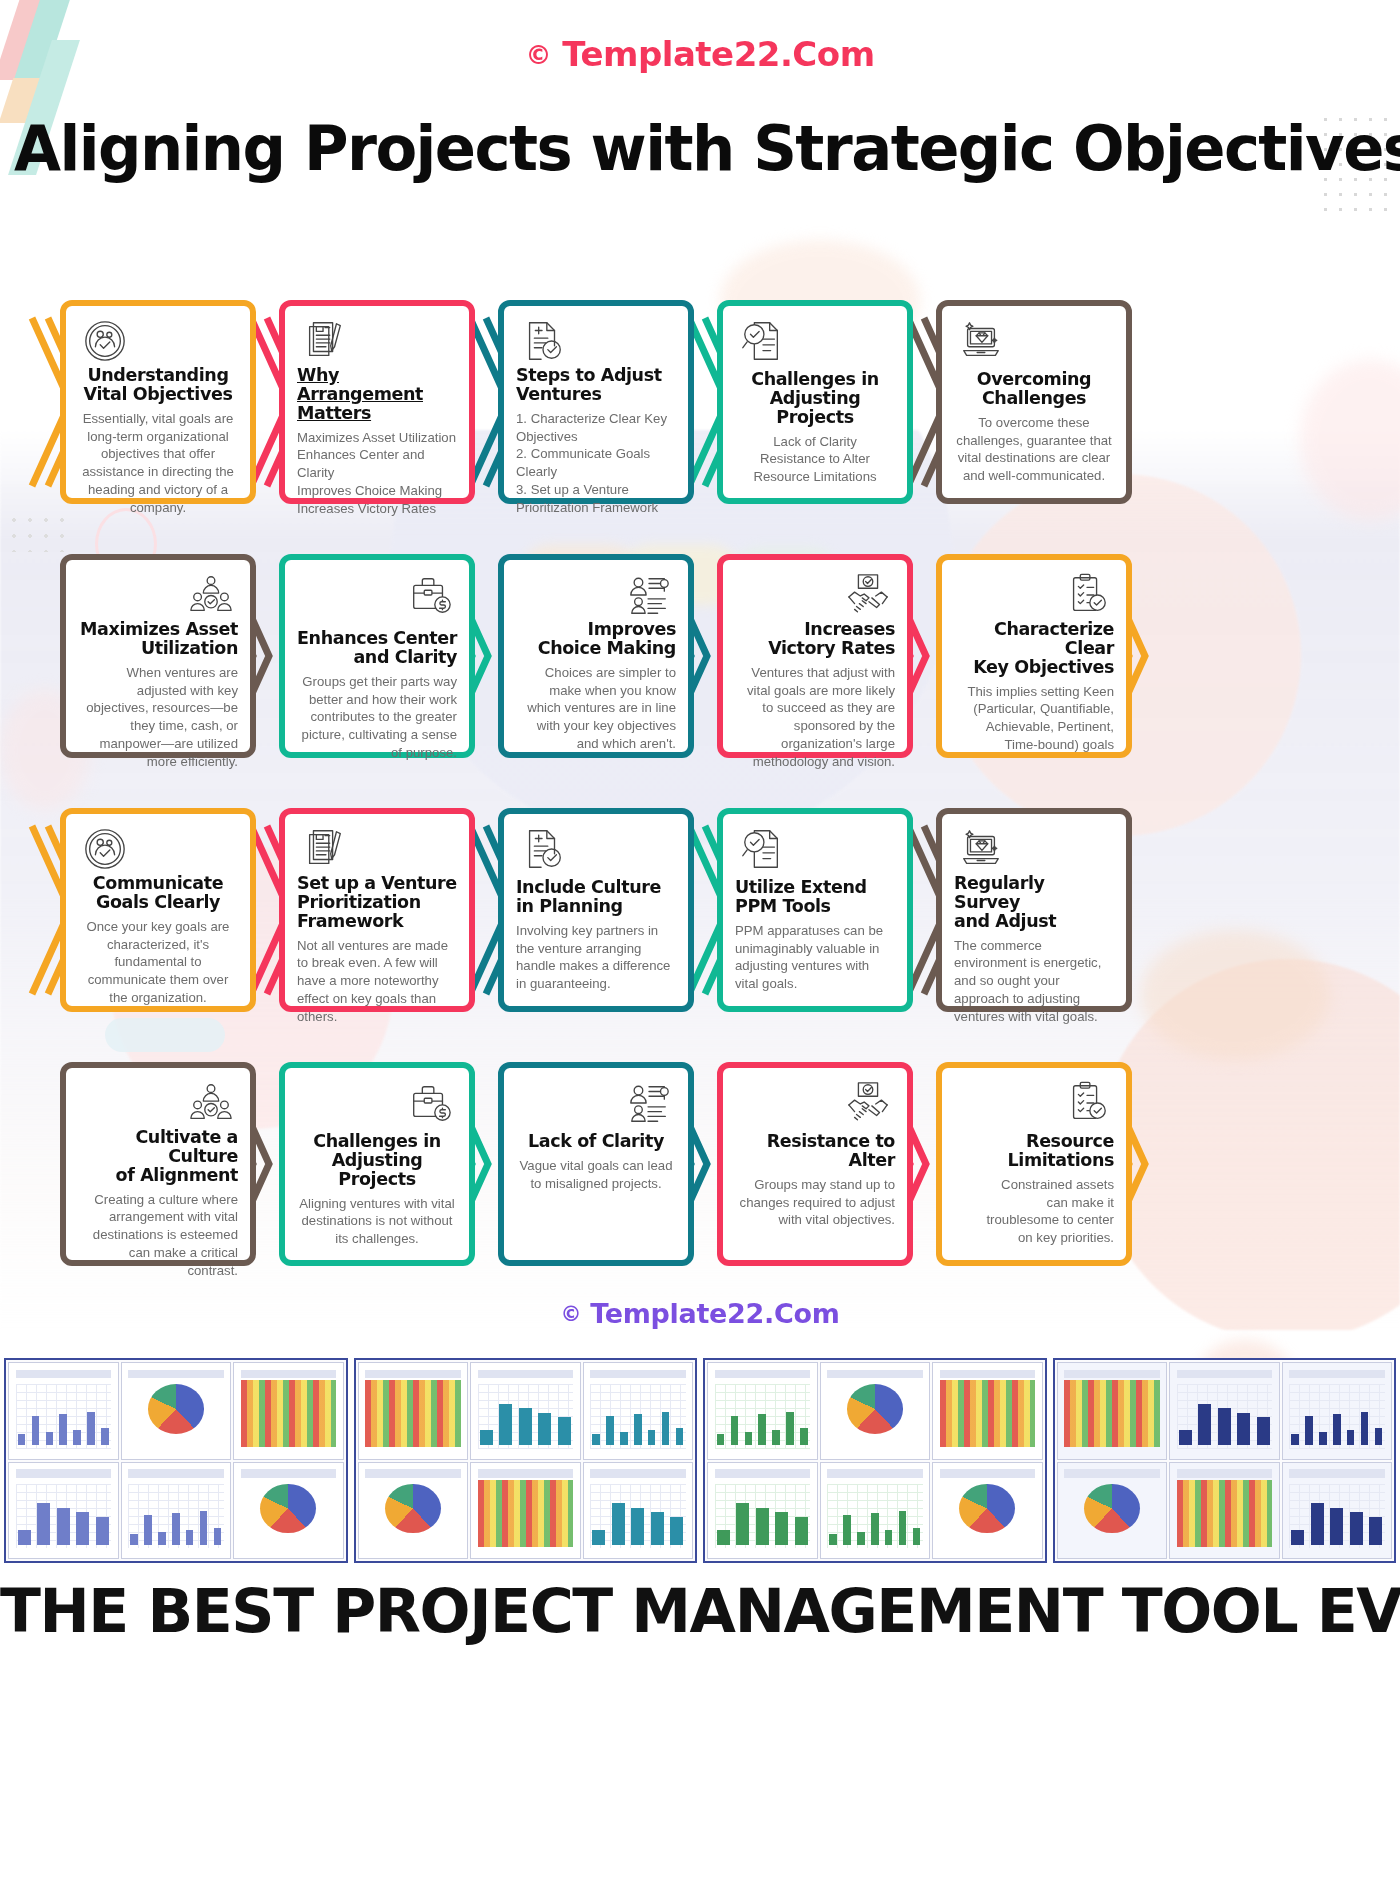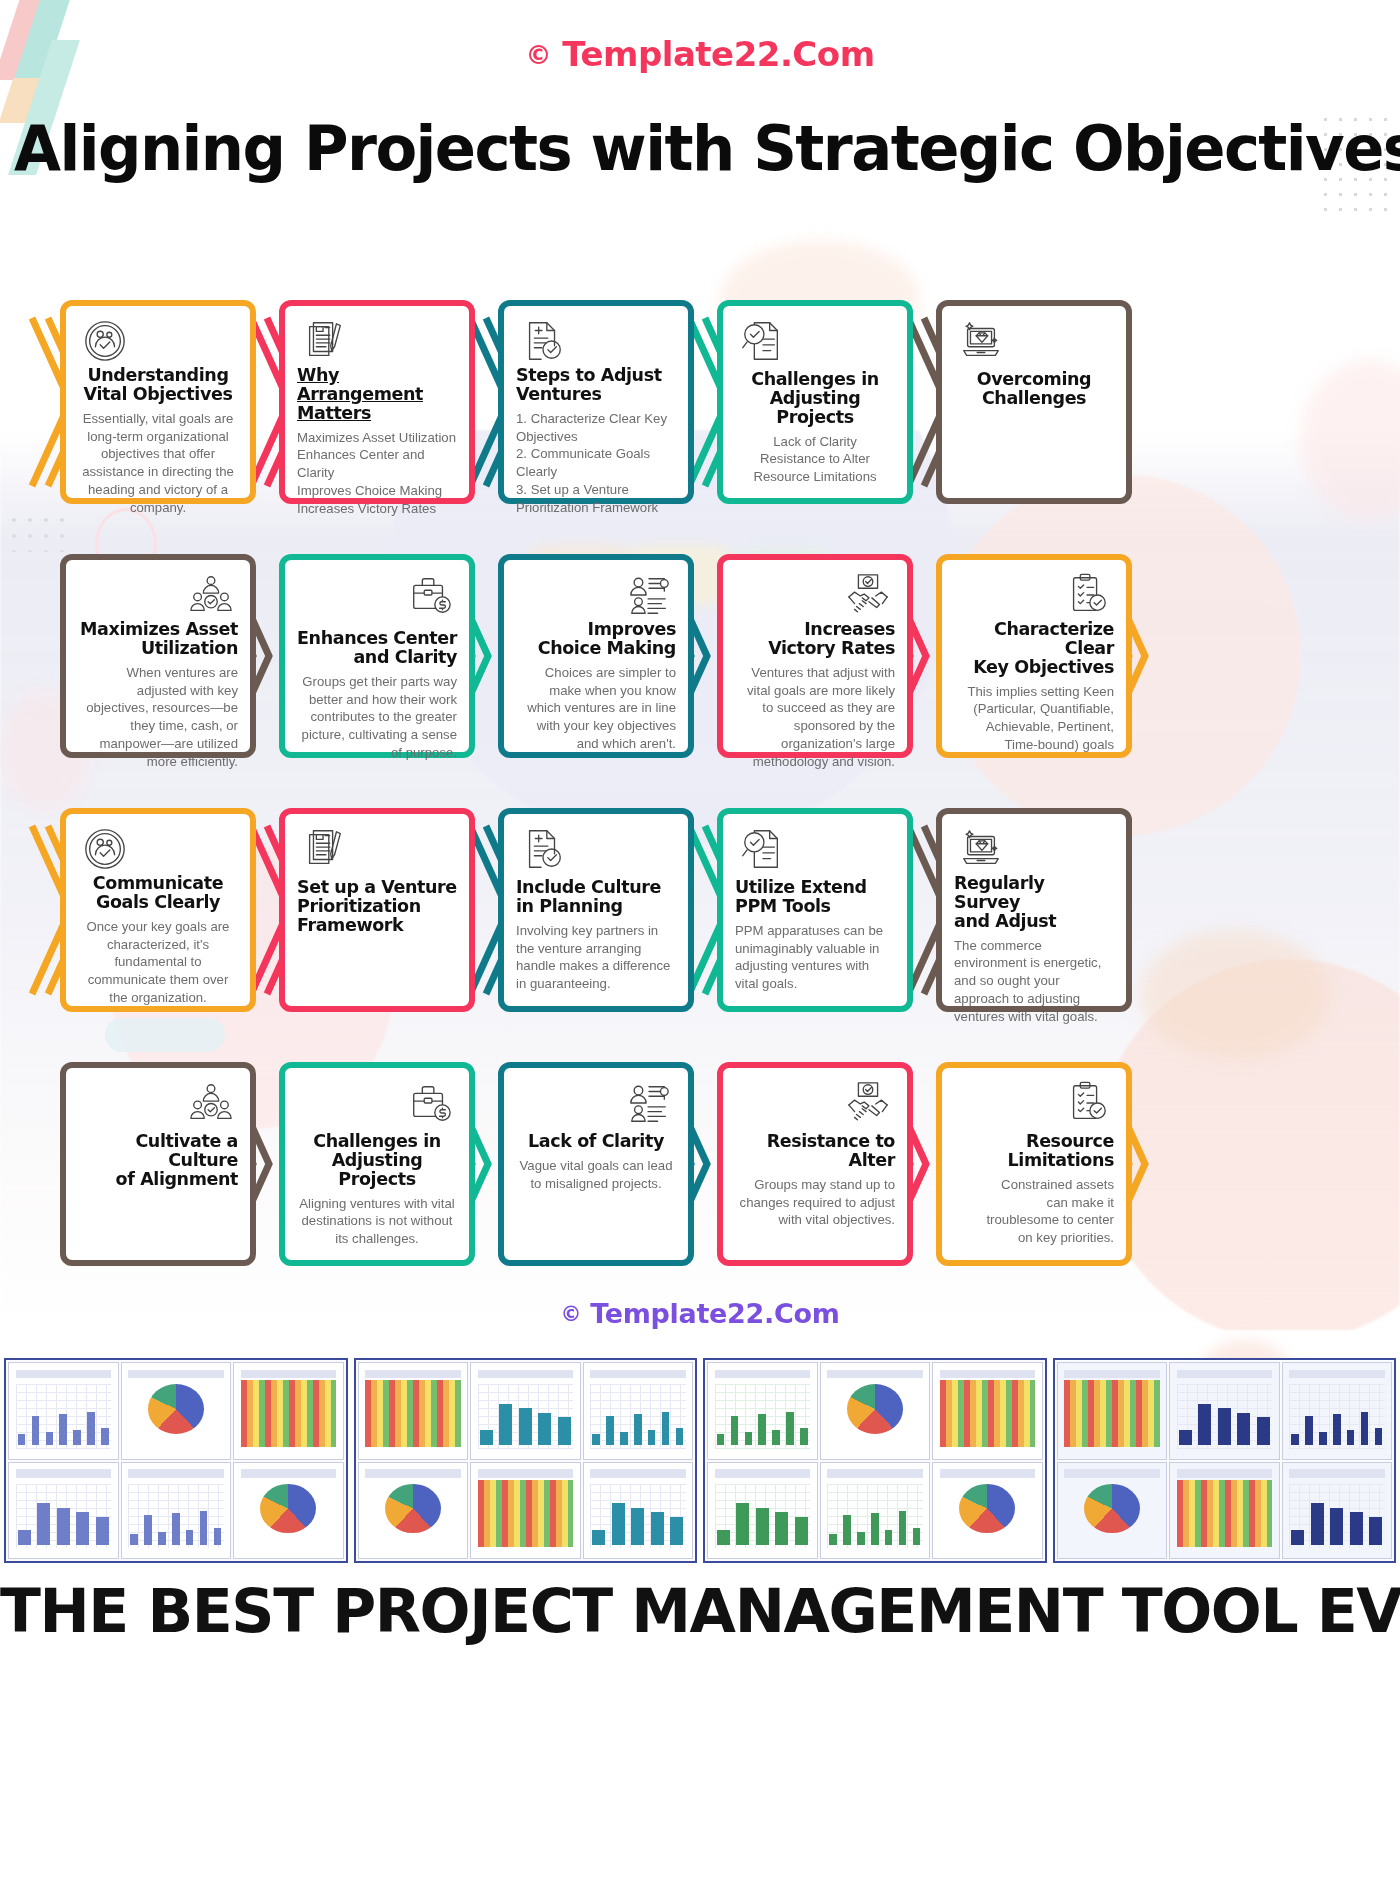--- a/index.html
+++ b/index.html
@@ -427,20 +427,21 @@
                 <path d="M6 34h36l-3 5H9z" fill="none" stroke="#444" stroke-width="1.4" stroke-linecap="round" stroke-linejoin="round"></path>
                 <path d="M20 36h8" fill="none" stroke="#444" stroke-width="1.4" stroke-linecap="round" stroke-linejoin="round"></path>
                 <path d="M19 18.5l3-3h6l3 3-6 7z" fill="none" stroke="#444" stroke-width="1.4" stroke-linecap="round" stroke-linejoin="round"></path>
                 <path d="M19 18.5h12M22 15.5l2 3M28 15.5l-2 3" fill="none" stroke="#444" stroke-width="1.4" stroke-linecap="round" stroke-linejoin="round"></path>
                 <path d="M12 5l1.2 2.4L15.6 8.6 13.2 9.8 12 12.2 10.8 9.8 8.4 8.6l2.4-1.2z" fill="none" stroke="#444" stroke-width="1.4" stroke-linecap="round" stroke-linejoin="round"></path>
                 <path d="M38 21l.8 1.6 1.6.8-1.6.8-.8 1.6-.8-1.6-1.6-.8 1.6-.8z" fill="none" stroke="#444" stroke-width="1.4" stroke-linecap="round" stroke-linejoin="round"></path>
               </svg>
             </div>
             <div class="card-title al-center" style="white-space: pre-line;">Overcoming
 Challenges</div>
+            <div class="card-body al-center">To overcome these challenges, guarantee that vital destinations are clear and well-communicated.</div>
           </div>
         </div>
       </div>
       <div class="row">
         <div class="cell">
           <div class="chev right">
             <svg viewBox="0 0 46 176" preserveAspectRatio="none">
               <polyline points="4,4 42,88 4,172" fill="none" stroke="#6b5a51" stroke-width="7" stroke-linejoin="miter" stroke-linecap="butt"></polyline>
               <polyline points="-12,4 26,88 -12,172" fill="none" stroke="#6b5a51" stroke-width="7" stroke-linejoin="miter" stroke-linecap="butt"></polyline>
             </svg>
@@ -598,20 +599,21 @@
                 <path d="M9 9h20v30H9z" fill="none" stroke="#444" stroke-width="1.4" stroke-linecap="round" stroke-linejoin="round"></path>
                 <path d="M13 5h20v30H13z" fill="none" stroke="#444" stroke-width="1.4" stroke-linecap="round" stroke-linejoin="round"></path>
                 <rect x="16" y="9" width="7" height="5" fill="none" stroke="#444" stroke-width="1.4" stroke-linecap="round" stroke-linejoin="round"></rect>
                 <path d="M25 10h5M16 18h14M16 22h14M16 26h14M16 30h10" fill="none" stroke="#444" stroke-width="1.4" stroke-linecap="round" stroke-linejoin="round"></path>
                 <path d="M37 6l4 2-6 22-3 4-1-5z" fill="none" stroke="#444" stroke-width="1.4" stroke-linecap="round" stroke-linejoin="round"></path>
               </svg>
             </div>
             <div class="card-title al-left" style="white-space: pre-line;">Set up a Venture
 Prioritization
 Framework</div>
+            <div class="card-body al-left">Not all ventures are made to break even. A few will have a more noteworthy effect on key goals than others.</div>
           </div>
         </div>
         <div class="cell">
           <div class="chev left">
             <svg viewBox="0 0 46 176" preserveAspectRatio="none">
               <polyline points="4,4 42,88 4,172" fill="none" stroke="#0f7b8a" stroke-width="7" stroke-linejoin="miter" stroke-linecap="butt"></polyline>
               <polyline points="20,4 58,88 20,172" fill="none" stroke="#0f7b8a" stroke-width="7" stroke-linejoin="miter" stroke-linecap="butt"></polyline>
             </svg>
           </div>
           <div class="card" style="border-color: rgb(15, 123, 138);">
@@ -696,20 +698,21 @@
                 <circle cx="10" cy="26" r="4" fill="none" stroke="#444" stroke-width="1.4" stroke-linecap="round" stroke-linejoin="round"></circle>
                 <path d="M3 40a7 7 0 0 1 14 0z" fill="none" stroke="#444" stroke-width="1.4" stroke-linecap="round" stroke-linejoin="round"></path>
                 <circle cx="38" cy="26" r="4" fill="none" stroke="#444" stroke-width="1.4" stroke-linecap="round" stroke-linejoin="round"></circle>
                 <path d="M31 40a7 7 0 0 1 14 0z" fill="none" stroke="#444" stroke-width="1.4" stroke-linecap="round" stroke-linejoin="round"></path>
                 <circle cx="24" cy="31" r="6.5" fill="none" stroke="#444" stroke-width="1.4" stroke-linecap="round" stroke-linejoin="round"></circle>
                 <path d="M21 31l2.2 2.2L27.5 29" fill="none" stroke="#444" stroke-width="1.4" stroke-linecap="round" stroke-linejoin="round"></path>
               </svg>
             </div>
             <div class="card-title al-right" style="white-space: pre-line;">Cultivate a Culture
 of Alignment</div>
+            <div class="card-body al-right">Creating a culture where arrangement with vital destinations is esteemed can make a critical contrast.</div>
           </div>
         </div>
         <div class="cell">
           <div class="chev right">
             <svg viewBox="0 0 46 176" preserveAspectRatio="none">
               <polyline points="4,4 42,88 4,172" fill="none" stroke="#10b894" stroke-width="7" stroke-linejoin="miter" stroke-linecap="butt"></polyline>
               <polyline points="-12,4 26,88 -12,172" fill="none" stroke="#10b894" stroke-width="7" stroke-linejoin="miter" stroke-linecap="butt"></polyline>
             </svg>
           </div>
           <div class="card" style="border-color: rgb(16, 184, 148);">

